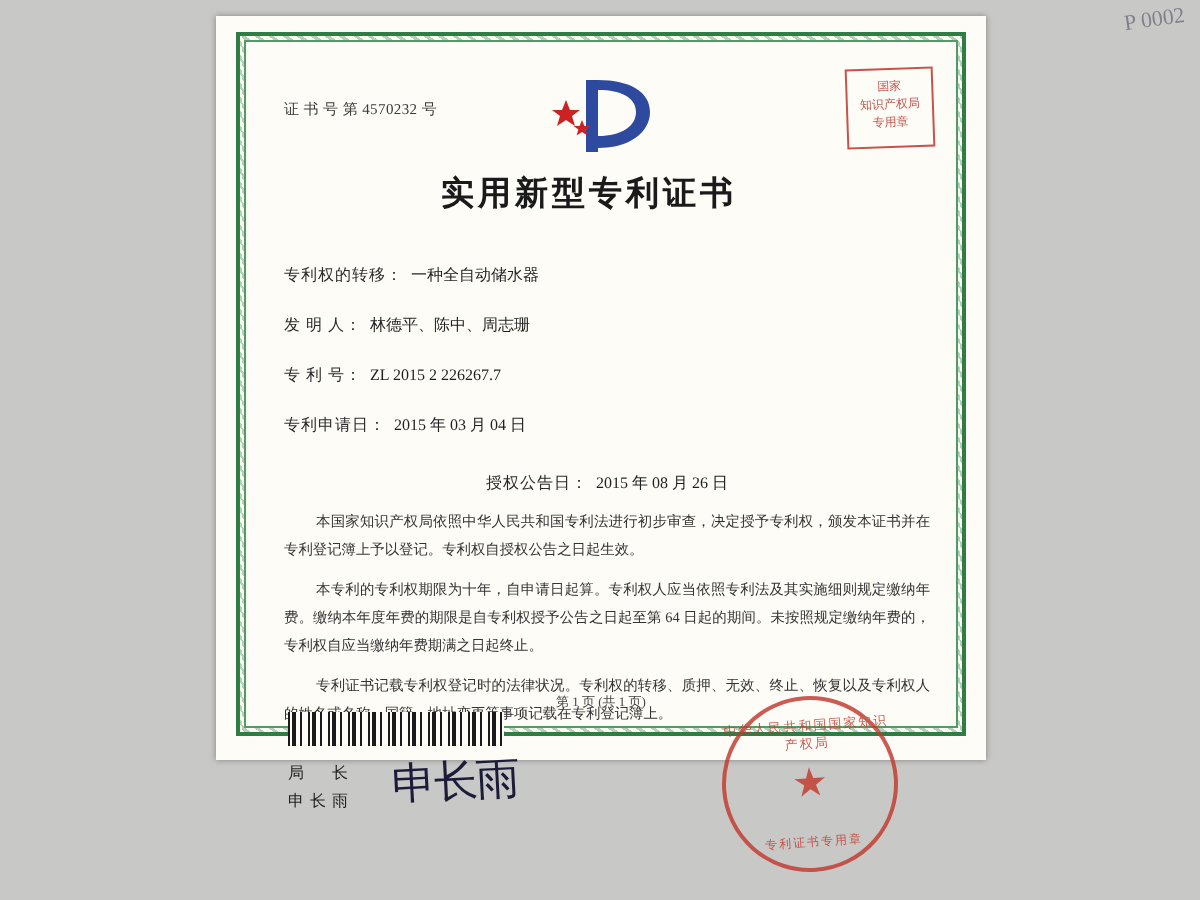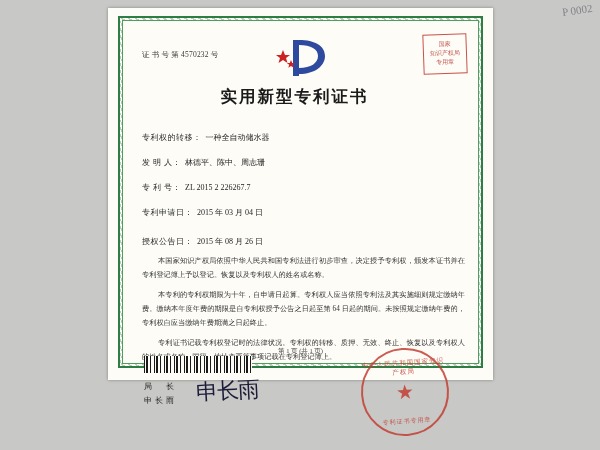--- a/index.html
+++ b/index.html
@@ -133,20 +133,21 @@
   .field-label {
     letter-spacing: .5px;
     margin-right: 4px;
   }
   .field-value {
     color: #1f1f1f;
   }
   .grant-row {
     margin-top: 18px;
     margin-bottom: 10px;
+    justify-content: center;
   }
   .body-text {
     position: absolute;
     left: 34px;
     right: 28px;
     top: 246px;
     font-family: "Liberation Serif", serif;
     font-size: 7.2px;
     line-height: 1.95;
     color: #333;
@@ -277,21 +278,21 @@
         <span class="field-label">专利申请日：</span>
         <span class="field-value">2015 年 03 月 04 日</span>
       </div>
       <div class="field-row grant-row">
         <span class="field-label">授权公告日：</span>
         <span class="field-value">2015 年 08 月 26 日</span>
       </div>
     </div>
 
     <div class="body-text">
-      <p>本国家知识产权局依照中华人民共和国专利法进行初步审查，决定授予专利权，颁发本证书并在专利登记簿上予以登记。恢复以及专利权人的姓名或名称。</p>
+      <p>本国家知识产权局依照中华人民共和国专利法进行初步审查，决定授予专利权，颁发本证书并在专利登记簿上予以登记。专利权自授权公告之日起生效。</p>
       <p>本专利的专利权期限为十年，自申请日起算。专利权人应当依照专利法及其实施细则规定缴纳年费。缴纳本年度年费的期限是自专利权授予公告之日起至第 64 日起的期间。未按照规定缴纳年费的，专利权自应当缴纳年费期满之日起终止。</p>
       <p>专利证书记载专利权登记时的法律状况。专利权的转移、质押、无效、终止、恢复以及专利权人的姓名或名称、国籍、地址变更等事项记载在专利登记簿上。</p>
     </div>
 
     <div class="barcode"></div>
 
     <div class="sign-block">
       <div>局　长</div>
       <div>申长雨</div>
     </div>

